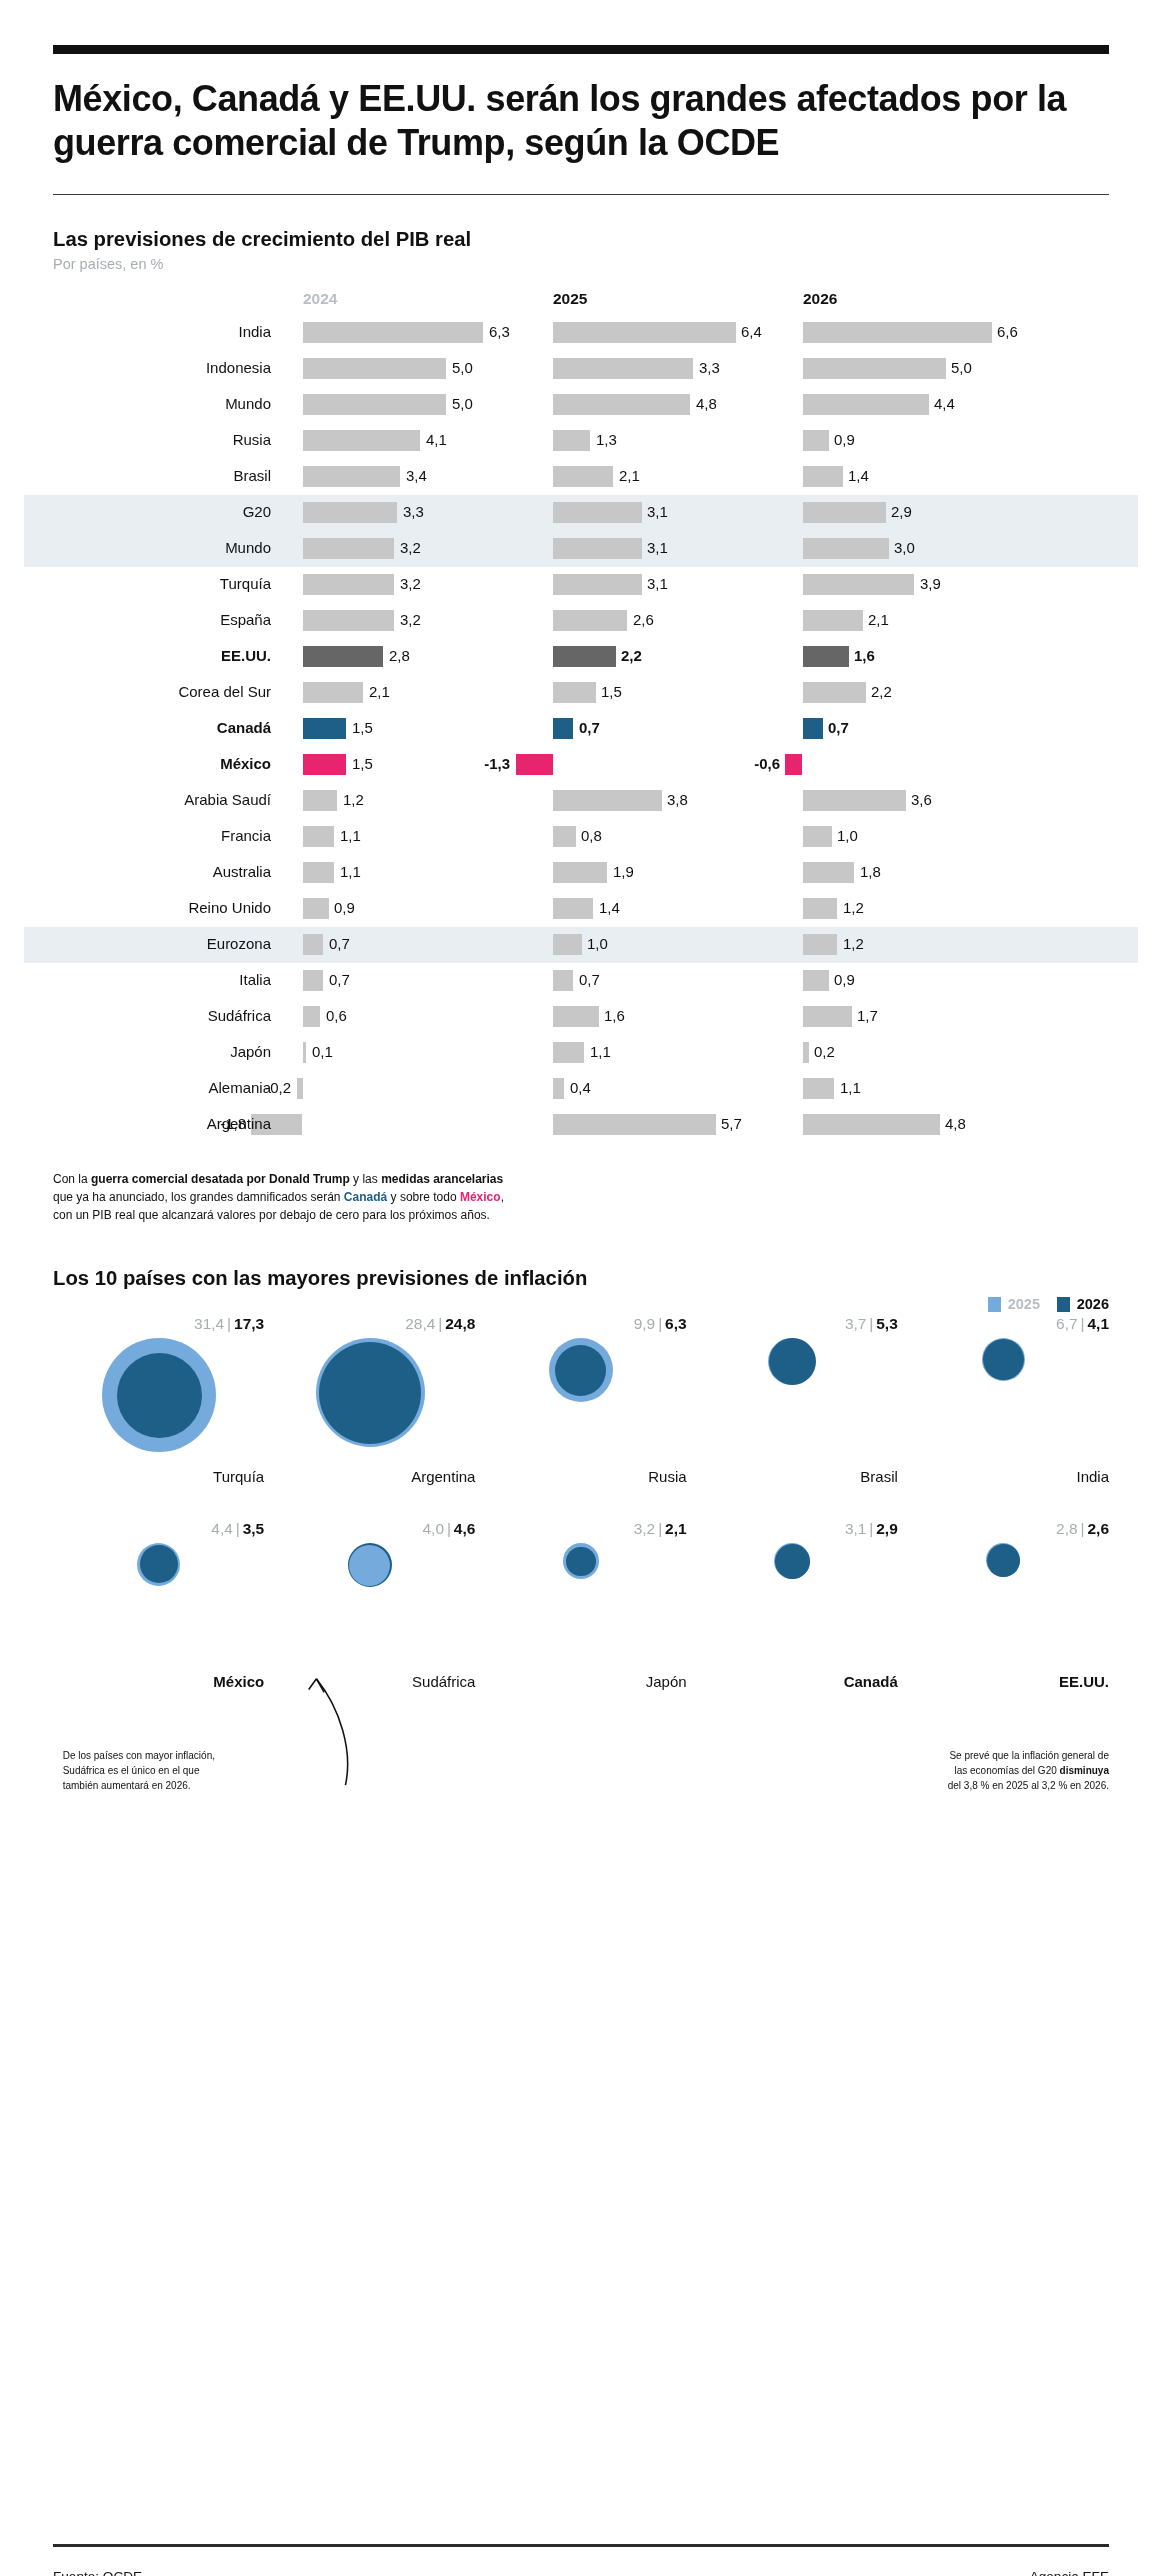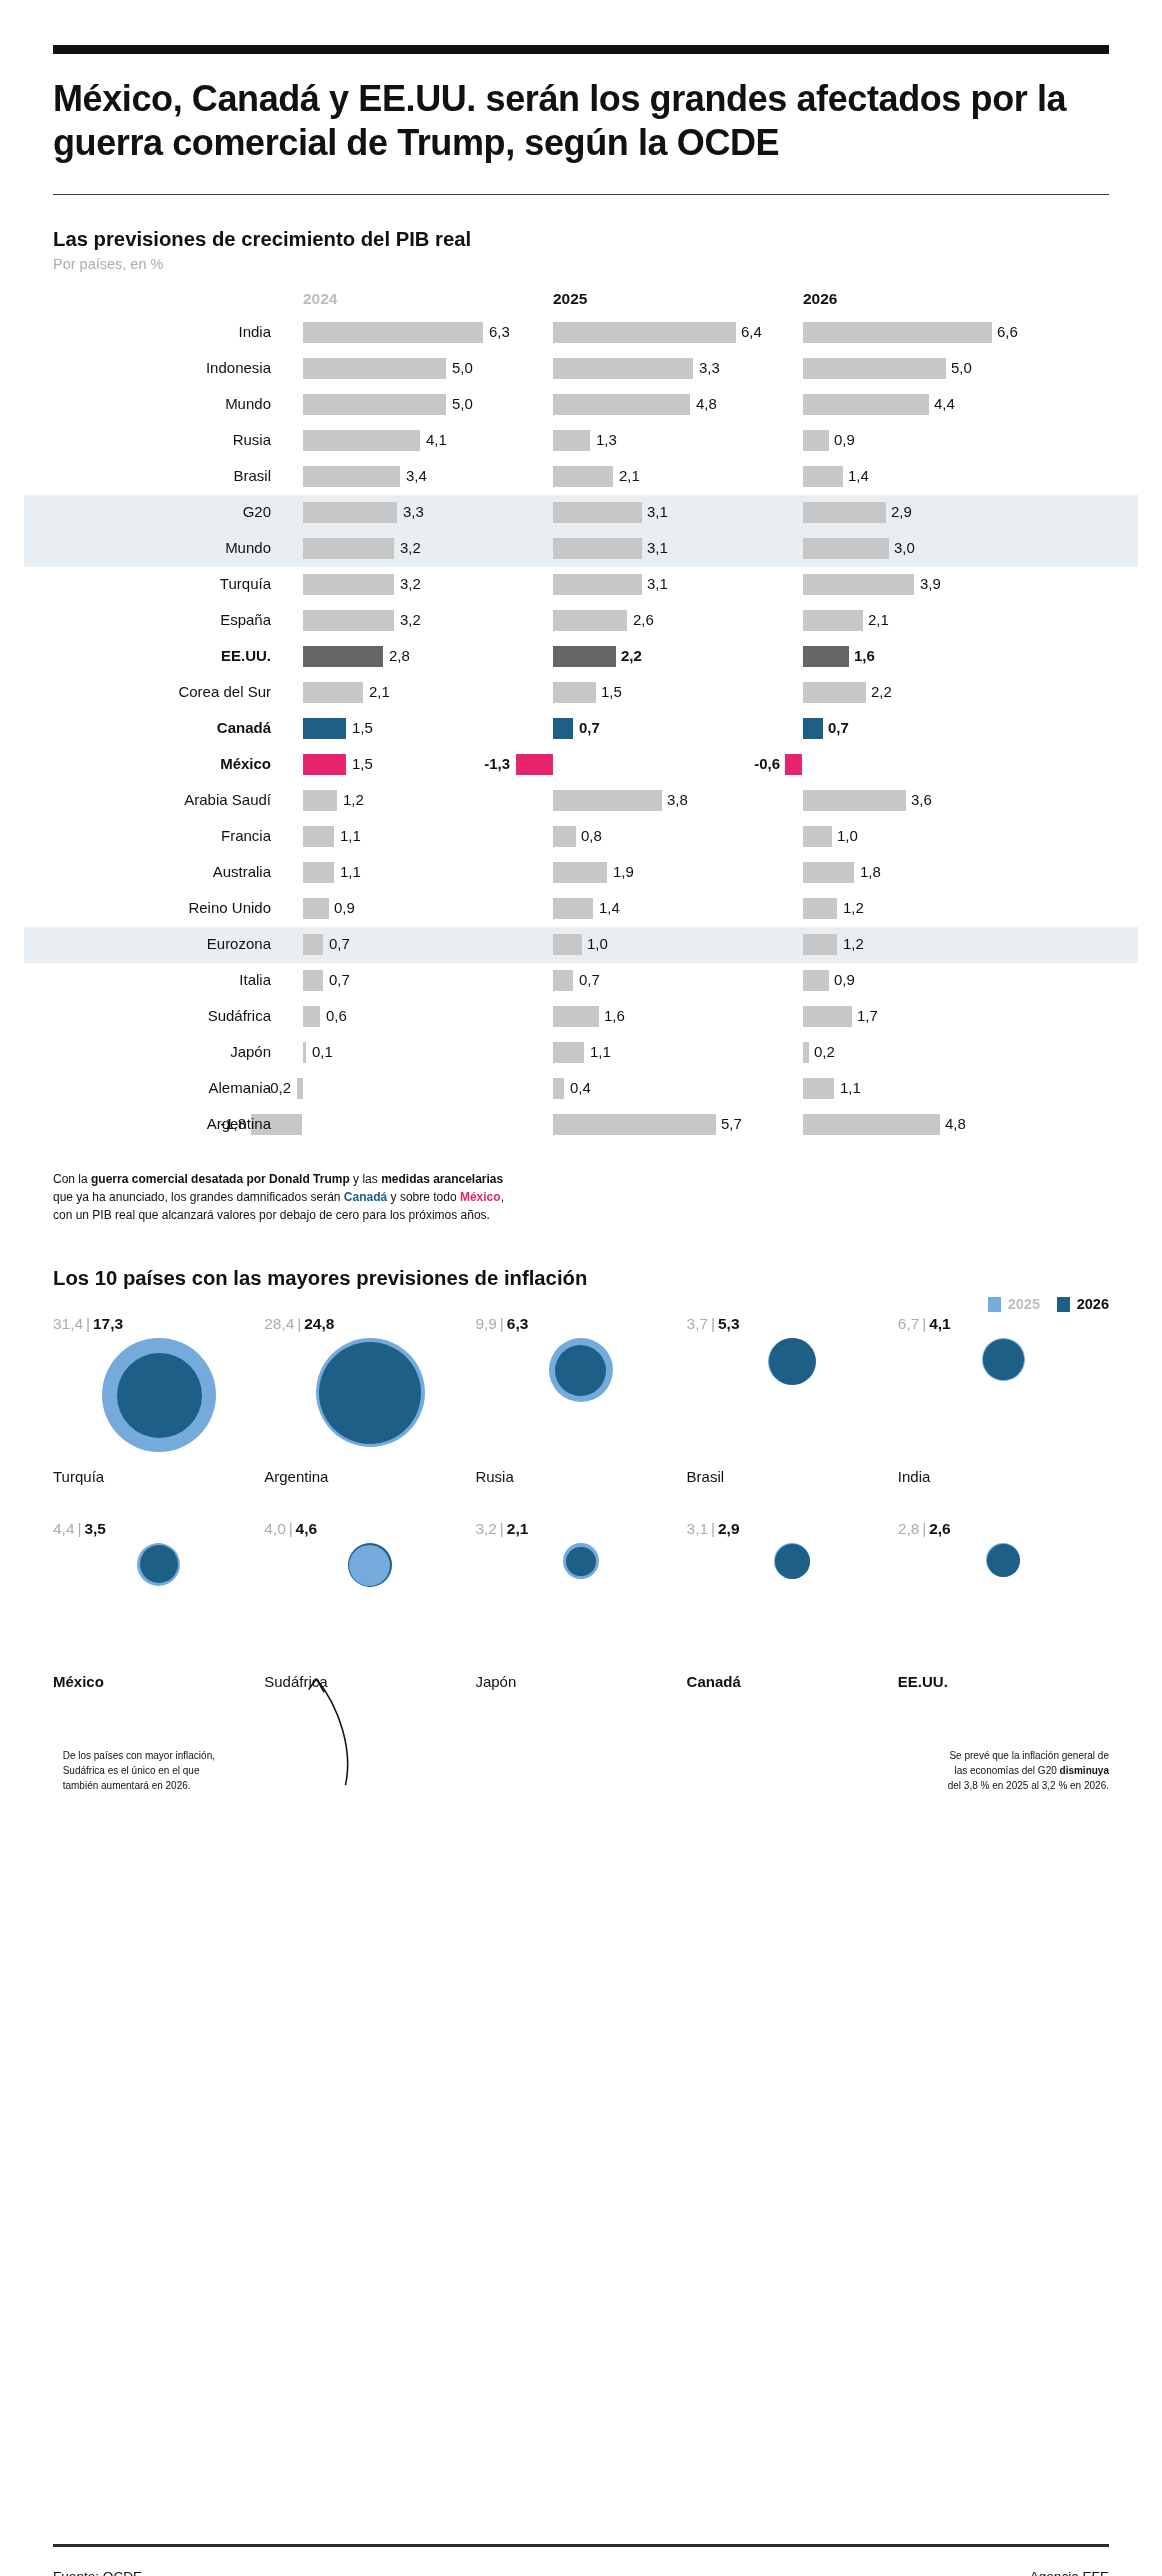--- a/index.html
+++ b/index.html
@@ -128,21 +128,21 @@
   .legend-swatch { width: 12.6px; height: 14.5px; display: inline-block; }
   .legend-item.y2025 { color: #b9bec3; }
   .legend-item.y2026 { color: #111111; }
 
   .bubble-grid {
     display: flex;
     margin-top: 25px;
   }
   .bubble-cell {
     flex: 1 1 0;
-    text-align: left;
+    text-align: right;
     position: relative;
   }
   .bubble-values {
     font-size: 15.5px;
     height: 23px;
     white-space: nowrap;
   }
   .bv-2025 { color: #a8adb2; }
   .bv-sep  { color: #a8adb2; padding: 0 2.9px; }
   .bv-2026 { color: #111111; font-weight: bold; }

